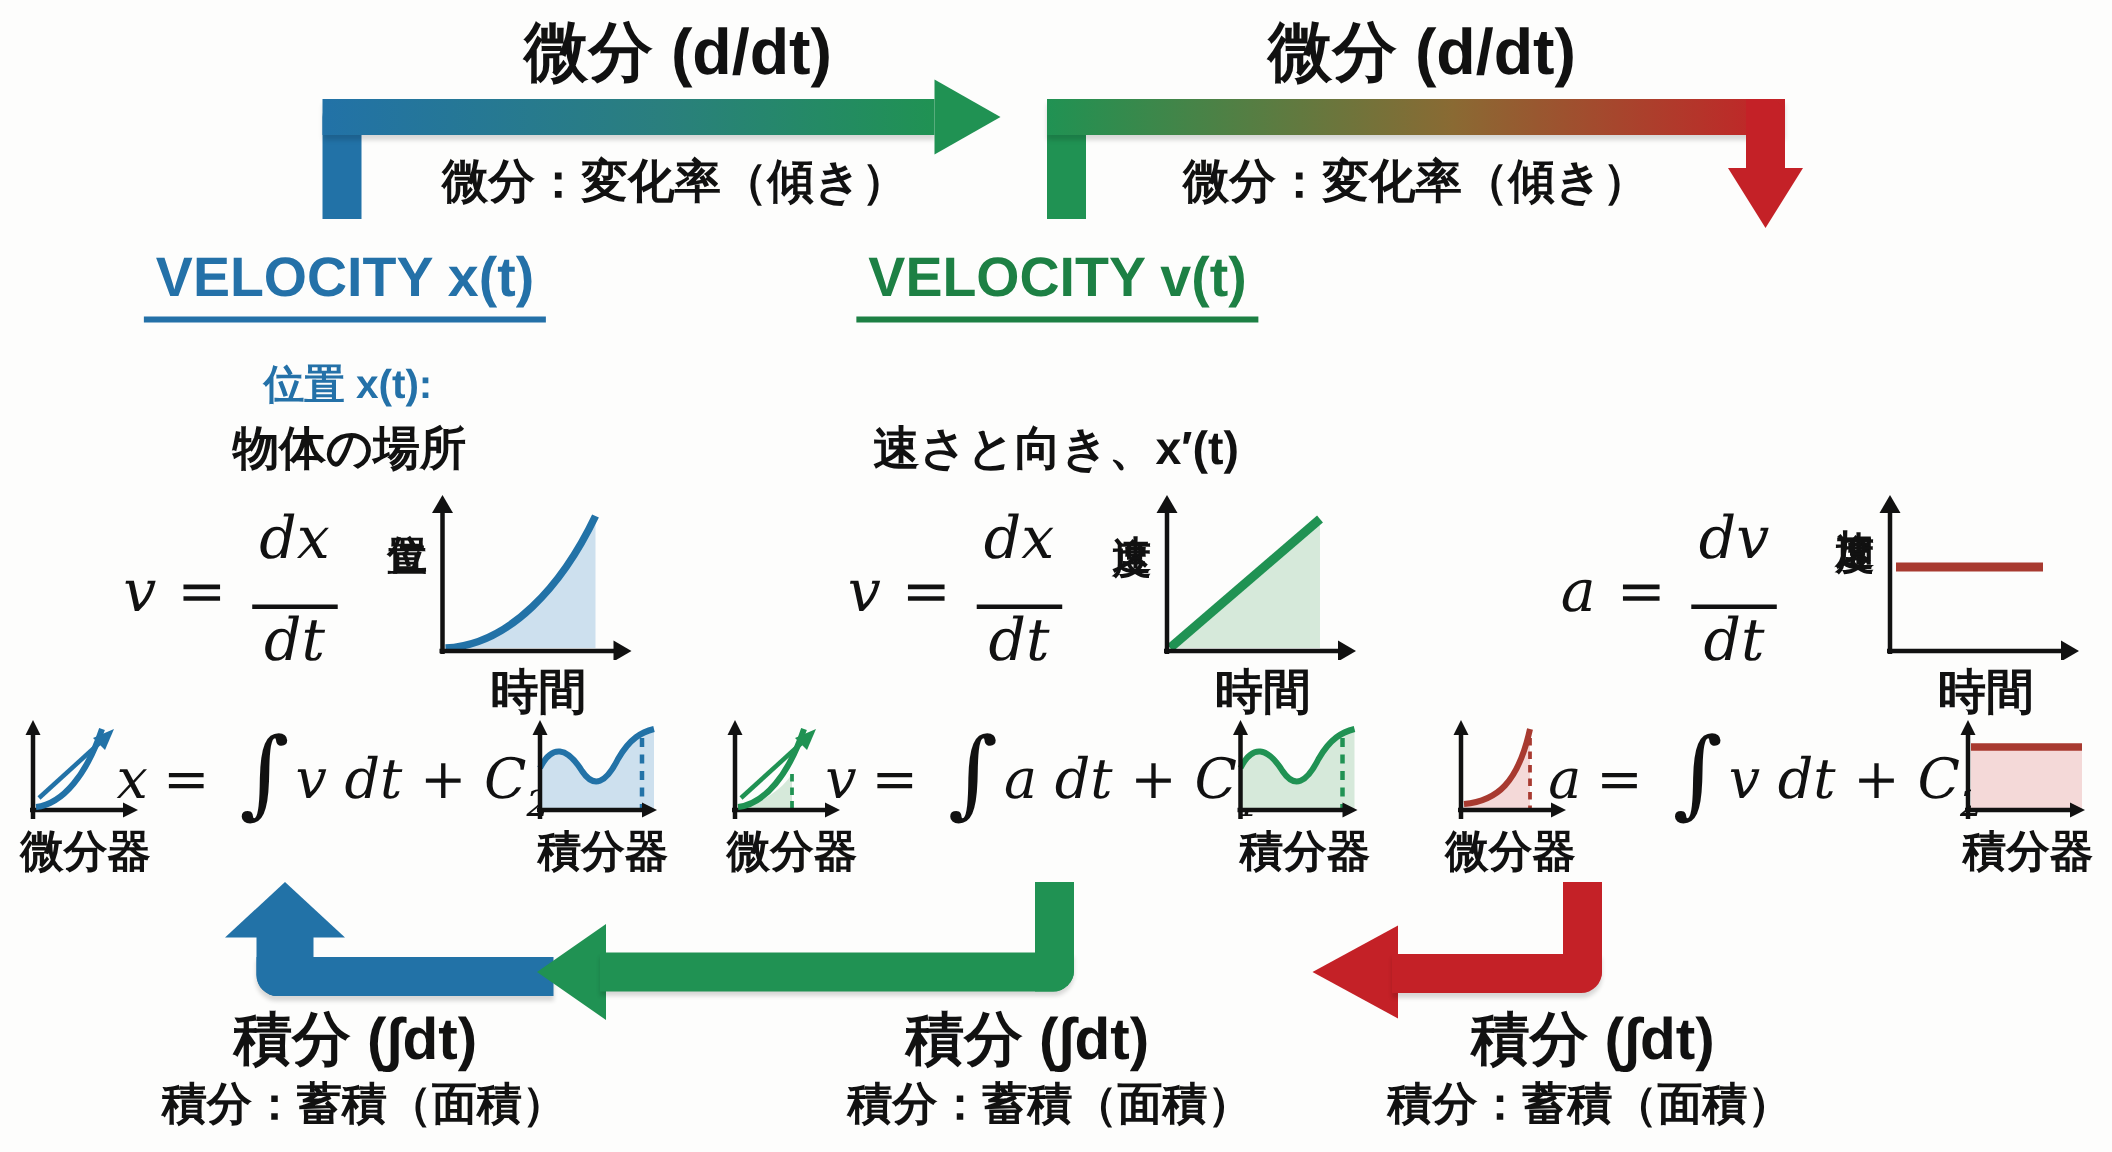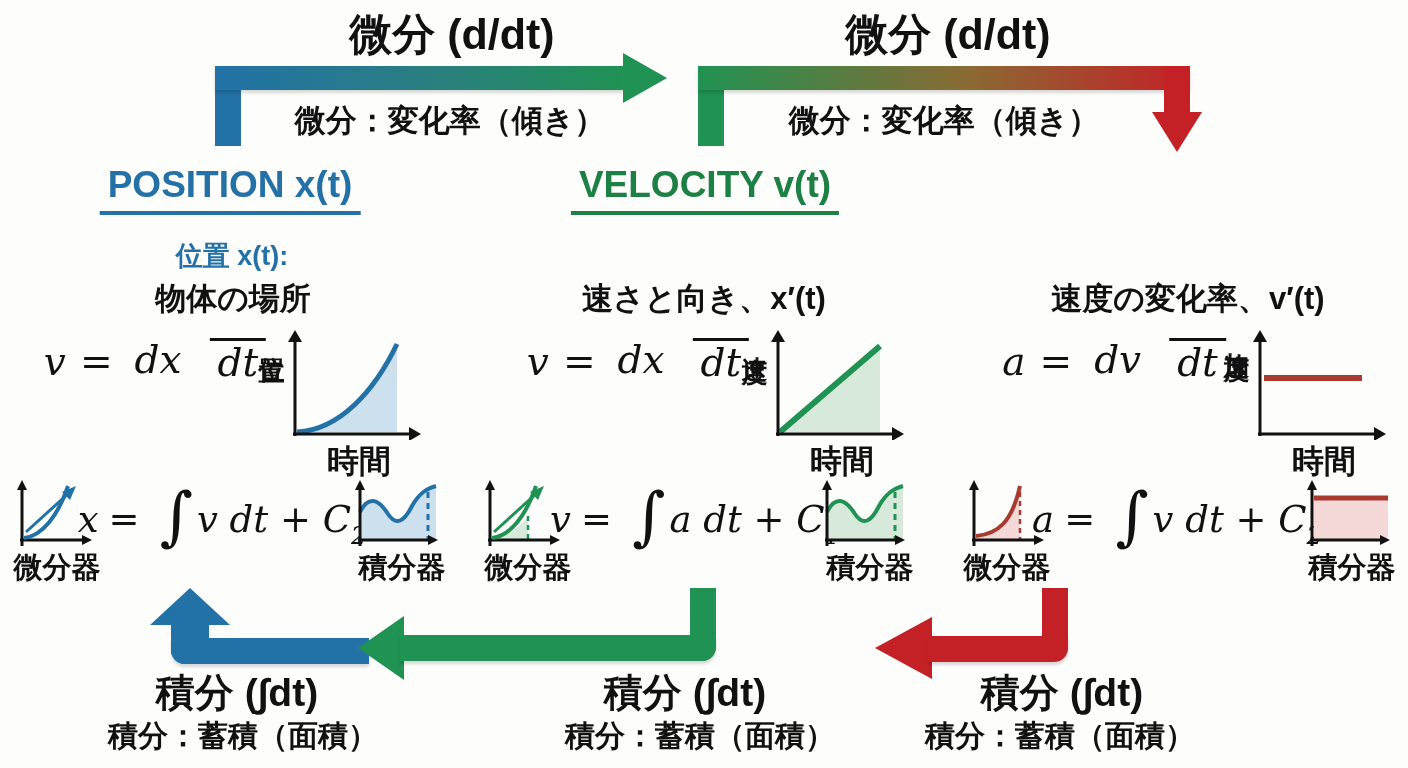--- a/index.html
+++ b/index.html
@@ -48,21 +48,21 @@
   .b2-v{left:690px;top:588px;width:26px;height:73px;background:var(--green);border-radius:0 0 14px 0;}
 
   
   .b3-head{left:875px;top:617px;border-top:31px solid transparent;border-bottom:31px solid transparent;border-right:57px solid var(--red);}
   .b3-h{left:928px;top:636px;width:140px;height:26px;background:var(--red);border-radius:0 0 14px 0;}
   .b3-v{left:1042px;top:588px;width:26px;height:73px;background:var(--red);border-radius:0 0 14px 0;}
 
   
   .deriv{top:338px;display:flex;align-items:center;gap:14px;
          font-family:"DejaVu Serif",serif;font-style:italic;font-size:39px;}
-  .frac{display:inline-flex;flex-direction:row;align-items:flex-start;line-height:1.1;gap:20px;}
+  .frac{display:inline-flex;flex-direction:column;align-items:center;line-height:1.1;gap:20px;}
   .frac .den{border-top:3px solid #111;}
   .frac span{padding:1px 8px;}
 
   
   .chart{position:absolute;width:185px;height:150px;}
   .chart svg{position:absolute;left:0;top:0;}
   .ylab{position:absolute;left:10px;top:8px;writing-mode:vertical-rl;text-orientation:upright;
         font-size:26px;font-weight:700;letter-spacing:1px;}
   .xlab{position:absolute;left:58px;top:112px;width:112px;text-align:center;font-size:32px;font-weight:700;}
 
@@ -91,28 +91,27 @@
   <div class="tri a1-head"></div>
 
   <div class="vseg a2-v"></div>
   <div class="bar a2-h shadow"></div>
   <div class="vseg a2-corner"></div>
   <div class="tri a2-head"></div>
 
   <div class="abs ctr top-sublabel" style="left:450px;">微分：変化率（傾き）</div>
   <div class="abs ctr top-sublabel" style="left:944px;">微分：変化率（傾き）</div>
 
-  <div class="abs ctr col-heading c-blue" style="left:230px;">POSITION x(t)</div>
+  <div class="abs ctr col-heading c-blue" style="left:230px;">VELOCITY x(t)</div>
   <div class="abs ctr col-heading c-green" style="left:705px;">VELOCITY v(t)</div>
 
   <div class="abs ctr jp-title c-blue" style="left:232px;">位置 x(t):</div>
 
   <div class="abs ctr jp-desc" style="left:233px;">物体の場所</div>
   <div class="abs ctr jp-desc" style="left:704px;">速さと向き、x′(t)</div>
-  <div class="abs ctr jp-desc" style="left:1188px;">速度の変化率、v′(t)</div>
 
   <div class="abs ctr deriv" style="left:155px;">
     <span>v</span>
     <span>=</span>
     <span class="frac">
       <span class="num">dx</span>
       <span class="den">dt</span>
     </span>
   </div>
   <div class="abs ctr deriv" style="left:638px;">

